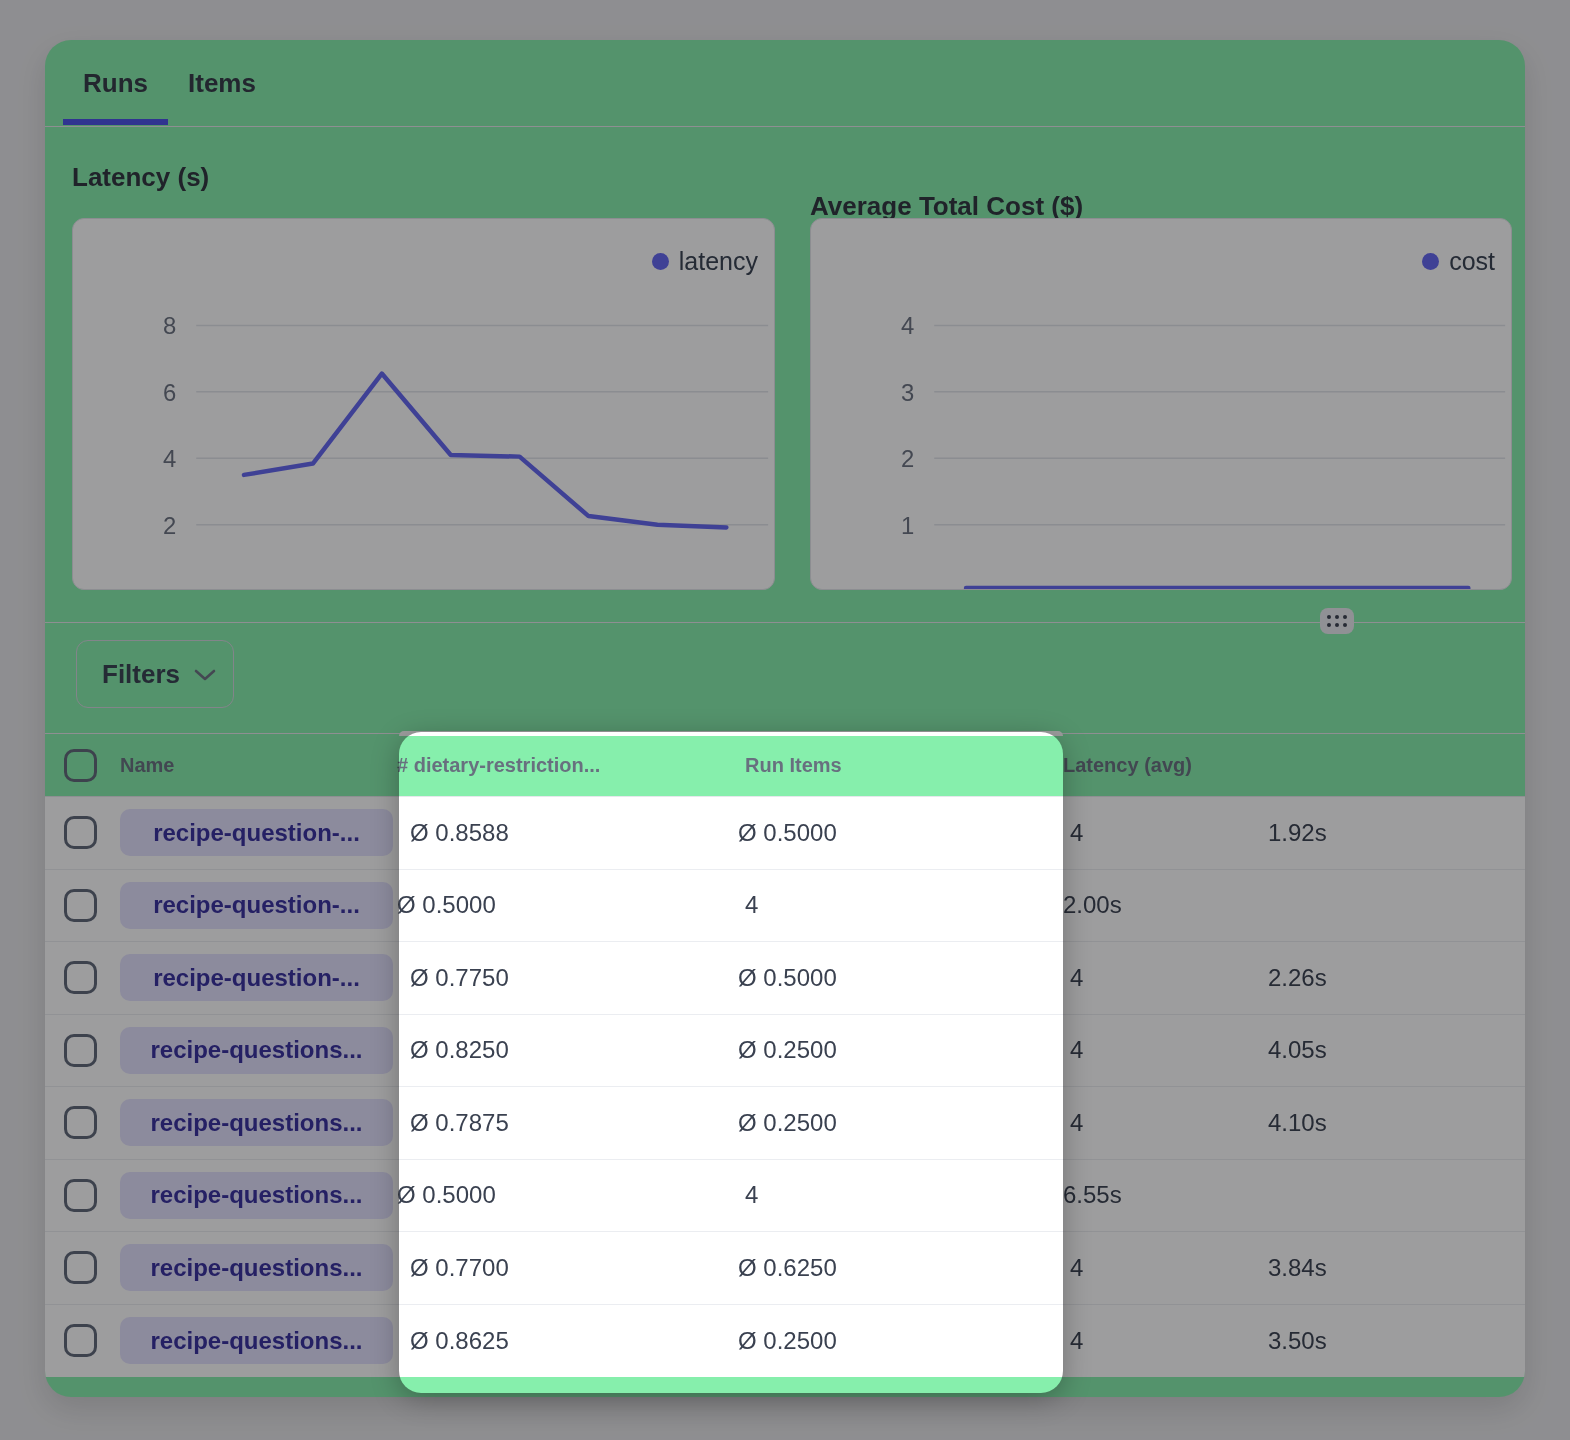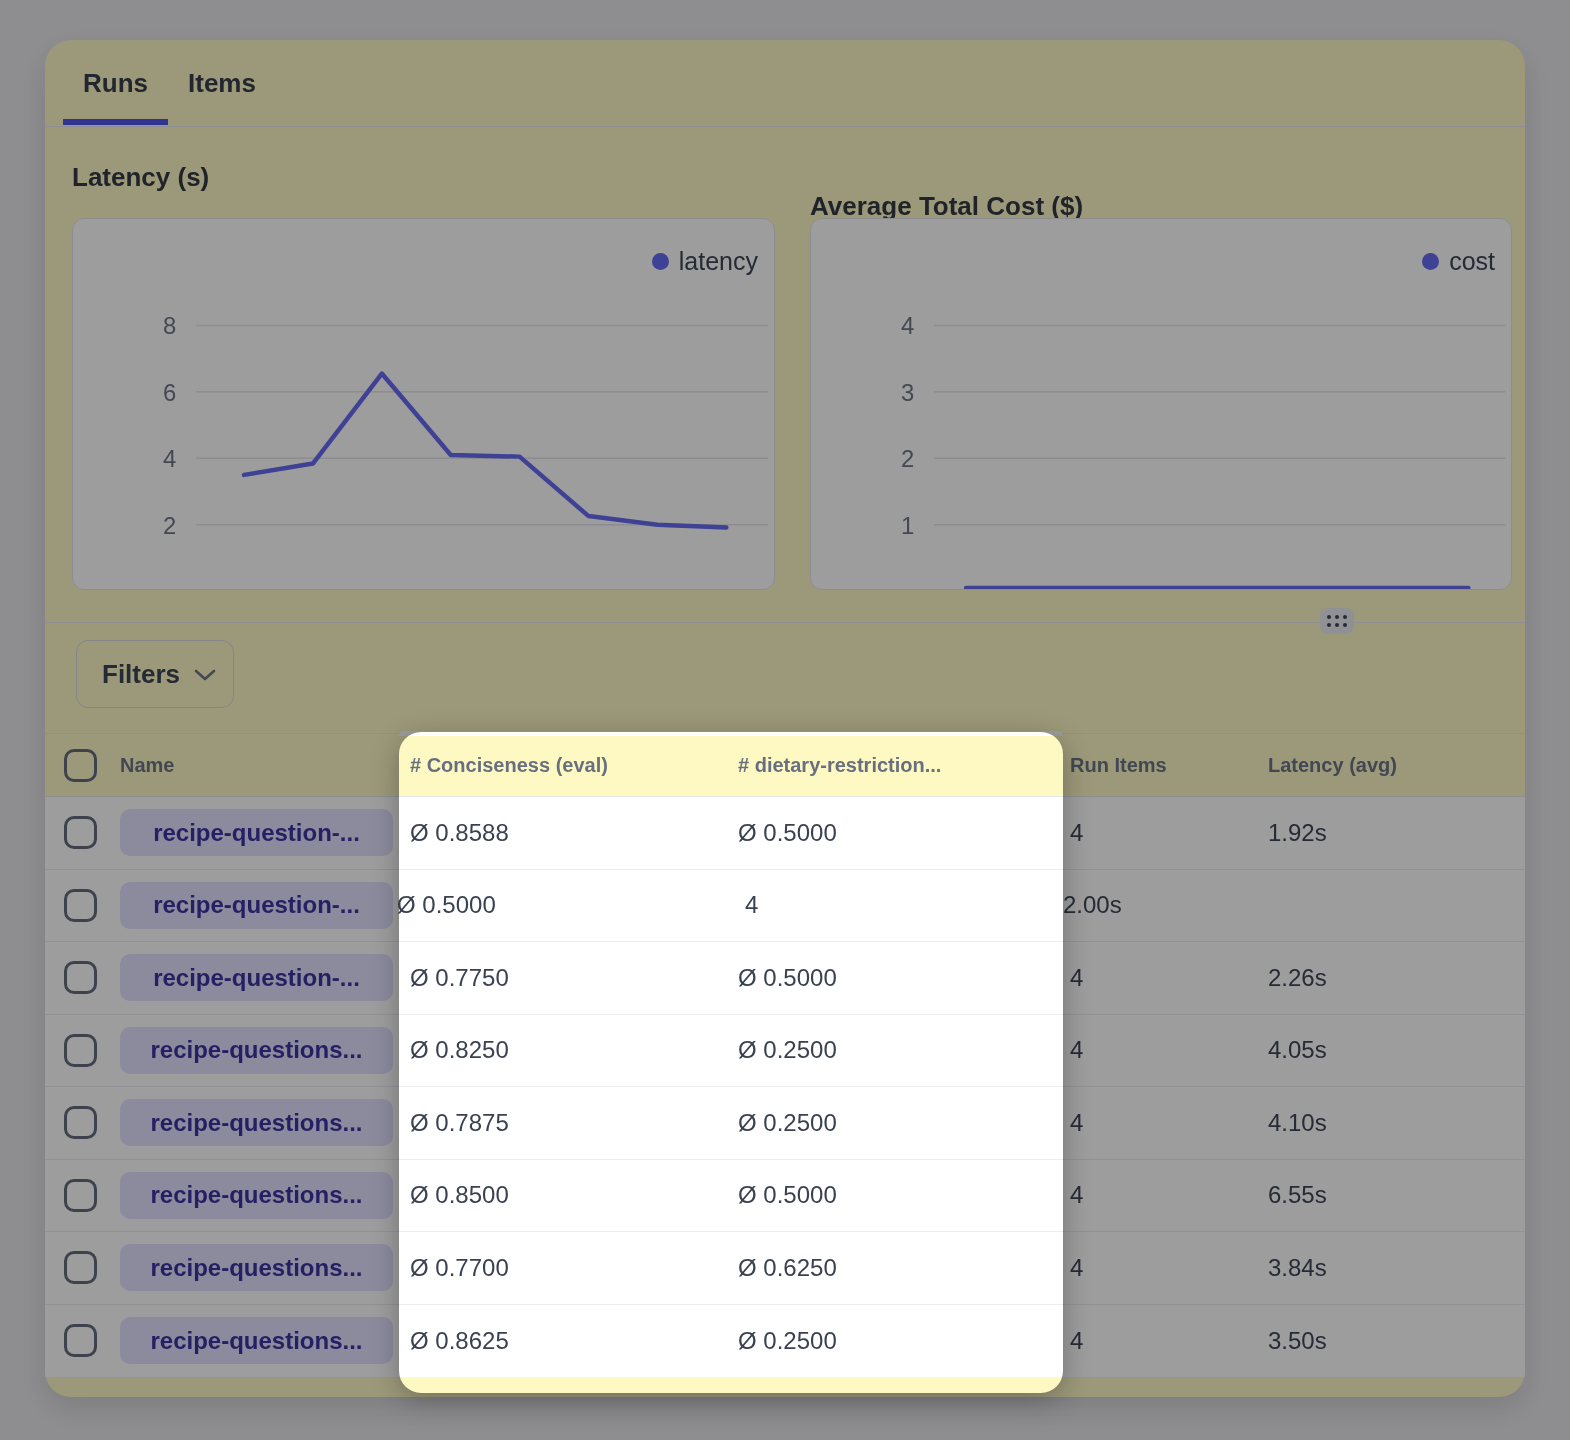--- a/index.html
+++ b/index.html
@@ -1,21 +1,21 @@
 <!DOCTYPE html>
 <html><head>
 <meta charset="utf-8">
 <style>
   * { margin:0; padding:0; box-sizing:border-box; }
   html,body { width:1570px; height:1440px; }
   body { font-family:"Liberation Sans","DejaVu Sans",sans-serif; }
   .page { position:relative; width:1570px; height:1440px; background:#E7E7E9; overflow:hidden; }
 
   .card { position:absolute; left:45px; top:40px; width:1480px; height:1357px;
-          background:#fef9c3; border-radius:26px; overflow:hidden;
+          background:#86efac; border-radius:26px; overflow:hidden;
           box-shadow:0 12px 30px rgba(0,0,0,0.12); }
 
   
   .tabbar { position:absolute; top:0; left:0; right:0; height:87px;
             border-bottom:1px solid #E6E8EC; display:flex; align-items:stretch; padding-left:18px; }
   .tab { position:relative; padding:0 20px; display:flex; align-items:center;
          font-size:26px; font-weight:600; color:#343A46; cursor:pointer; }
   .tab.active::after { content:""; position:absolute; left:0; right:0; bottom:1px; height:6px;
                        background:#4A50E8; }
 
@@ -137,21 +137,20 @@
           <polyline points="2,4 11,12 20,4"></polyline>
         </svg>
     </button>
 
     <div class="table">
       <div class="thead">
         <div class="c-check">
           <div class="checkbox"></div>
         </div>
         <div>Name</div>
-        <div class="c-conc"># Conciseness (eval)</div>
         <div># dietary-restriction...</div>
         <div class="c-run">Run Items</div>
         <div>Latency (avg)</div>
       </div>
       <div id="tbody">
   <div class="trow">
     <div class="c-check">
       <div class="checkbox"></div>
     </div>
     <div>
@@ -214,21 +213,20 @@
     <div>4.10s</div>
   </div>
 
   <div class="trow">
     <div class="c-check">
       <div class="checkbox"></div>
     </div>
     <div>
       <div class="pill">recipe-questions...</div>
     </div>
-    <div class="c-conc">Ø 0.8500</div>
     <div>Ø 0.5000</div>
     <div class="c-run">4</div>
     <div>6.55s</div>
   </div>
 
   <div class="trow">
     <div class="c-check">
       <div class="checkbox"></div>
     </div>
     <div>

